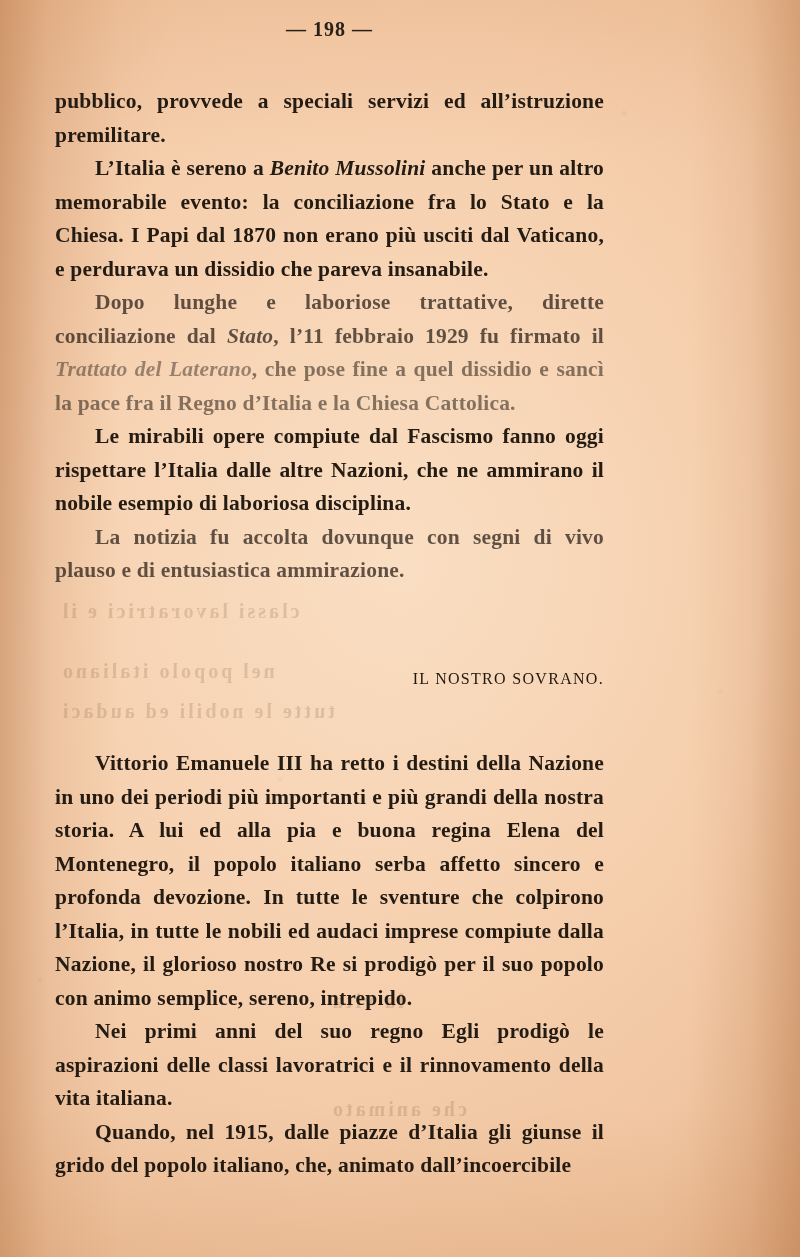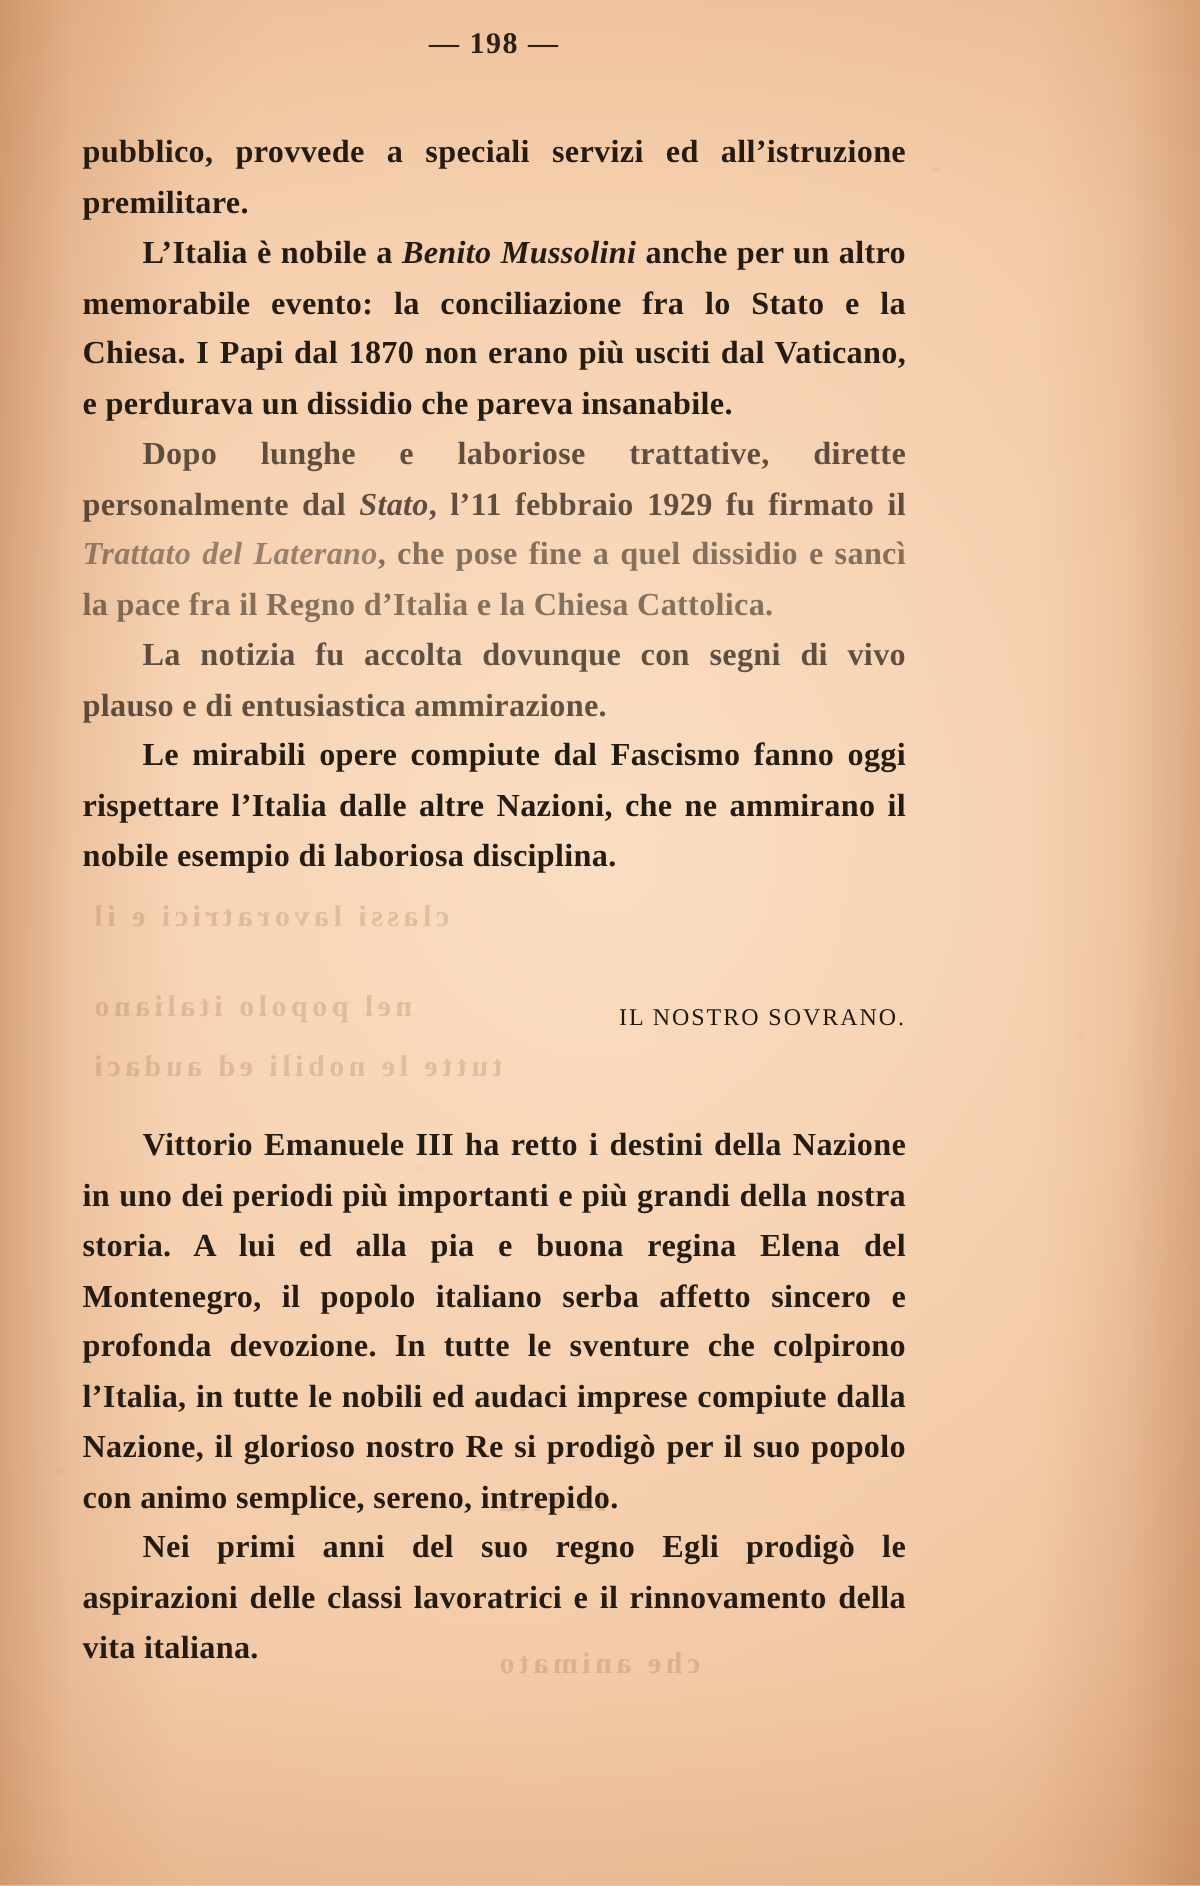--- a/index.html
+++ b/index.html
@@ -147,44 +147,47 @@
 
   <div class="page-number">— 198 —</div>
 
   <div class="body-text">
 
     <p class="para noindent">
       <span>pubblico,  provvede  a  speciali  servizi  ed  all’istruzione premilitare.</span>
     </p>
 
     <p class="para">
-      <span>L’Italia  è  nobile  a  </span><em class="ital">Benito Mussolini</em><span> anche  per  un altro  memorabile  evento: la  conciliazione  fra  lo  Stato  e  la  Chiesa.  I Papi dal 1870  non erano più  usciti dal Vaticano,  e  perdurava  un  dissidio  che  pareva  insanabile.</span>
+      <span>L’Italia  è  sereno  a  </span><em class="ital">Benito Mussolini</em><span> anche  per  un altro  memorabile  evento: la  conciliazione  fra  lo  Stato  e  la  Chiesa.  I Papi dal 1870  non erano più  usciti dal Vaticano,  e  perdurava  un  dissidio  che  pareva  insanabile.</span>
     </p>
 
     <p class="para faded-1">
-      <span>Dopo  lunghe  e  laboriose  trattative,  dirette  personalmente  dal  </span><em class="ital">Stato</em><span>,  l’11  febbraio  1929  fu  firmato  il  </span><em class="ital faded-3">Trattato del Laterano</em><span class="faded-2">,  che  pose  fine  a  quel  dissidio  e  sancì  la  pace  fra  il  Regno  d’Italia  e  la  Chiesa  Cattolica.</span>
+      <span>Dopo  lunghe  e  laboriose  trattative,  dirette  conciliazione  dal  </span><em class="ital">Stato</em><span>,  l’11  febbraio  1929  fu  firmato  il  </span><em class="ital faded-3">Trattato del Laterano</em><span class="faded-2">,  che  pose  fine  a  quel  dissidio  e  sancì  la  pace  fra  il  Regno  d’Italia  e  la  Chiesa  Cattolica.</span>
+    </p>
+
+    <p class="para">
+      <span>Le  mirabili  opere  compiute  dal  Fascismo  fanno  oggi  rispettare  l’Italia  dalle  altre  Nazioni,  che  ne  ammirano  il  nobile  esempio  di  laboriosa  disciplina.</span>
     </p>
 
     <p class="para faded-1">
       <span>La  notizia  fu  accolta  dovunque  con  segni  di  vivo  plauso  e  di  entusiastica  ammirazione.</span>
-    </p>
-
-    <p class="para">
-      <span>Le  mirabili  opere  compiute  dal  Fascismo  fanno  oggi  rispettare  l’Italia  dalle  altre  Nazioni,  che  ne  ammirano  il  nobile  esempio  di  laboriosa  disciplina.</span>
     </p>
 
     <div class="gap-before-heading"></div>
 
     <h2 class="section-heading">IL NOSTRO SOVRANO.</h2>
 
     <div class="gap-after-heading"></div>
 
     <p class="para">
       <span>Vittorio  Emanuele  III  ha  retto  i  destini  della  Nazione  in  uno  dei  periodi  più  importanti  e  più  grandi  della  nostra  storia.  A  lui  ed  alla  pia  e  buona  regina  Elena  del  Montenegro,  il  popolo  italiano  serba  affetto  sincero  e  profonda  devozione.  In  tutte  le  sventure  che  colpirono  l’Italia,  in  tutte  le  nobili  ed  audaci  imprese  compiute  dalla  Nazione,  il  glorioso  nostro  Re  si  prodigò  per  il  suo  popolo  con  animo  semplice,  sereno,  intrepido.</span>
     </p>
 
     <p class="para">
       <span>Nei  primi  anni  del  suo  regno  Egli  prodigò  le  aspirazioni  delle  classi  lavoratrici  e  il  rinnovamento  della  vita  italiana.</span>
     </p>
 
+    <p class="para">
+      <span>Quando,  nel  1915,  dalle  piazze  d’Italia  gli  giunse  il  grido  del  popolo  italiano,  che,  animato  dall’incoercibile</span>
+    </p>
 
   </div>
 </div>
 
 </body></html>

